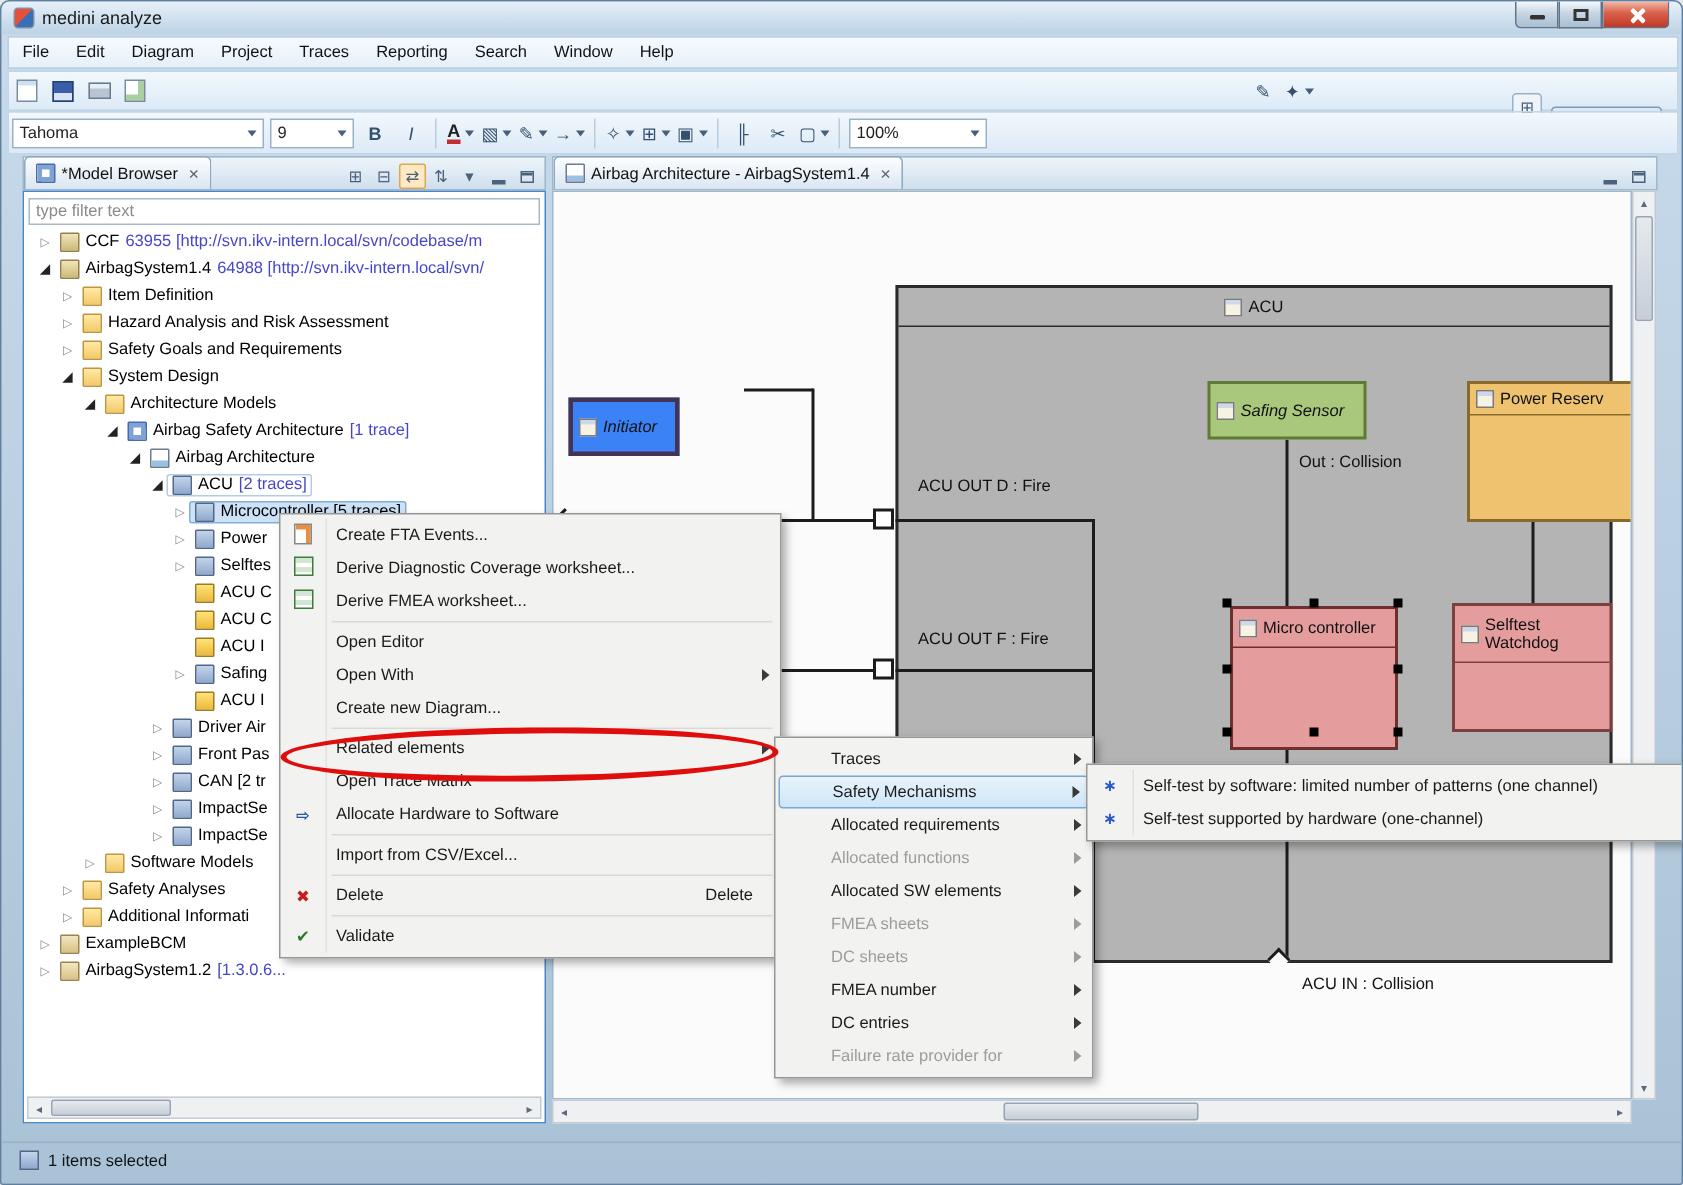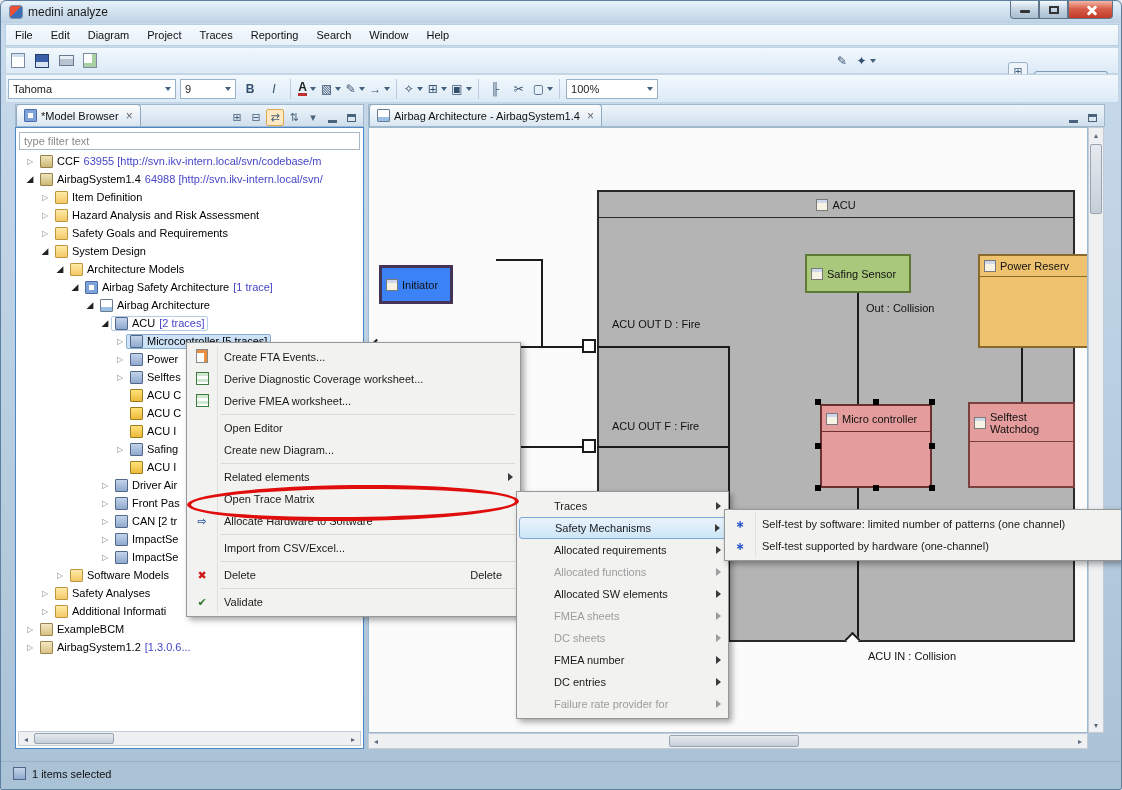--- a/index.html
+++ b/index.html
@@ -83,21 +83,21 @@
   .i-project{background:linear-gradient(#f2e6c2,#d9c183);border:1px solid #9a8450;}
   .tlabel{color:#000;}
   .tsuffix{color:#4646c8;margin-left:4px;}
   .hscroll,.vscroll{position:absolute;background:#eef0f2;border:1px solid #c2ccd6;}
   .sthumb{position:absolute;background:linear-gradient(#e6eaee,#c6ced8);border:1px solid #96a4b4;border-radius:2px;}
   .sarrow{position:absolute;color:#5a6a7c;font-size:8px;width:14px;height:14px;display:flex;align-items:center;justify-content:center;}
   
   .canvas{position:absolute;left:367px;top:126px;width:720px;height:606px;background:#fbfbfb;border:1px solid #9fb8cc;overflow:hidden;}
   .blk{position:absolute;border:2px solid #2a2a2a;}
   .blkhdr{display:flex;align-items:center;padding:0 4px;border-bottom:1px solid #2a2a2a;height:26px;}
-  .blkhdr.noline{border-bottom:none;}
+  .blkhdr.noline{border-bottom:none;font-style:italic;}
   .bicon{width:12px;height:12px;flex:none;margin-right:4px;background:#f6f2e4;border:1px solid #7a7a7a;box-shadow:inset 0 3px 0 #cfd8e8;}
   .blklabel{font-size:11px;color:#111;}
   .dline{position:absolute;background:#1c1c1c;}
   .dport{position:absolute;width:14px;height:14px;background:#fff;border:2px solid #1c1c1c;}
   .dlabel{position:absolute;font-size:11px;color:#111;white-space:nowrap;}
   .handle{position:absolute;width:6px;height:6px;background:#000;}
   .chev{position:absolute;width:11px;height:11px;border-left:2px solid #1c1c1c;border-top:2px solid #1c1c1c;}
   
   .popup{position:absolute;background:#f2f2f0;border:1px solid #979797;box-shadow:3px 3px 6px rgba(0,0,0,.35);padding:3px 2px;}
   .gutterline{position:absolute;left:30px;top:3px;bottom:3px;width:1px;background:#e0e0dc;}
@@ -503,21 +503,21 @@
     <div class="dline" style="left:652px;top:220px;width:2px;height:54px;"></div>
     <span class="chev" style="left:2px;top:213px;transform:rotate(-45deg);"></span>
     <span class="chev" style="left:2px;top:313px;transform:rotate(-45deg);"></span>
 
     <div class="blk" style="left:436px;top:126px;width:106px;height:39px;background:#a9c87c;border-color:#5f7a36;">
       <div class="blkhdr noline" style="height:35px;">
         <span class="bicon"></span>
         <span class="blklabel">Safing Sensor</span>
       </div>
     </div>
-    <div class="blk" style="left:451px;top:276px;width:112px;height:84px;background:#e49c9c;border-color:#6e2f2f;">
+    <div class="blk" style="left:451px;top:276px;width:112px;height:96px;background:#e49c9c;border-color:#6e2f2f;">
       <div class="blkhdr" style="border-bottom-color:#6e2f2f;">
         <span class="bicon"></span>
         <span class="blklabel">Micro controller</span>
       </div>
     </div>
     <div class="blk" style="left:599px;top:274px;width:107px;height:86px;background:#e49c9c;border-color:#7a4040;">
       <div class="blkhdr" style="height:38px;border-bottom-color:#7a4040;">
         <span class="bicon"></span>
         <span class="blklabel" style="width:70px;white-space:normal;line-height:12px;">Selftest Watchdog</span>
       </div>
@@ -578,20 +578,25 @@
         <span class="micon"><span class="ic-worksheet"></span></span>
         <span class="mlabel">Derive FMEA worksheet...</span>
       </div>
       <div class="msep"></div>
       <div class="mrow">
         <span class="micon"></span>
         <span class="mlabel">Open Editor</span>
       </div>
       <div class="mrow">
         <span class="micon"></span>
+        <span class="mlabel">Open With</span>
+        <span class="marrow"></span>
+      </div>
+      <div class="mrow">
+        <span class="micon"></span>
         <span class="mlabel">Create new Diagram...</span>
       </div>
       <div class="msep"></div>
       <div class="mrow">
         <span class="micon"></span>
         <span class="mlabel">Related elements</span>
         <span class="marrow"></span>
       </div>
       <div class="mrow">
         <span class="micon"></span>

